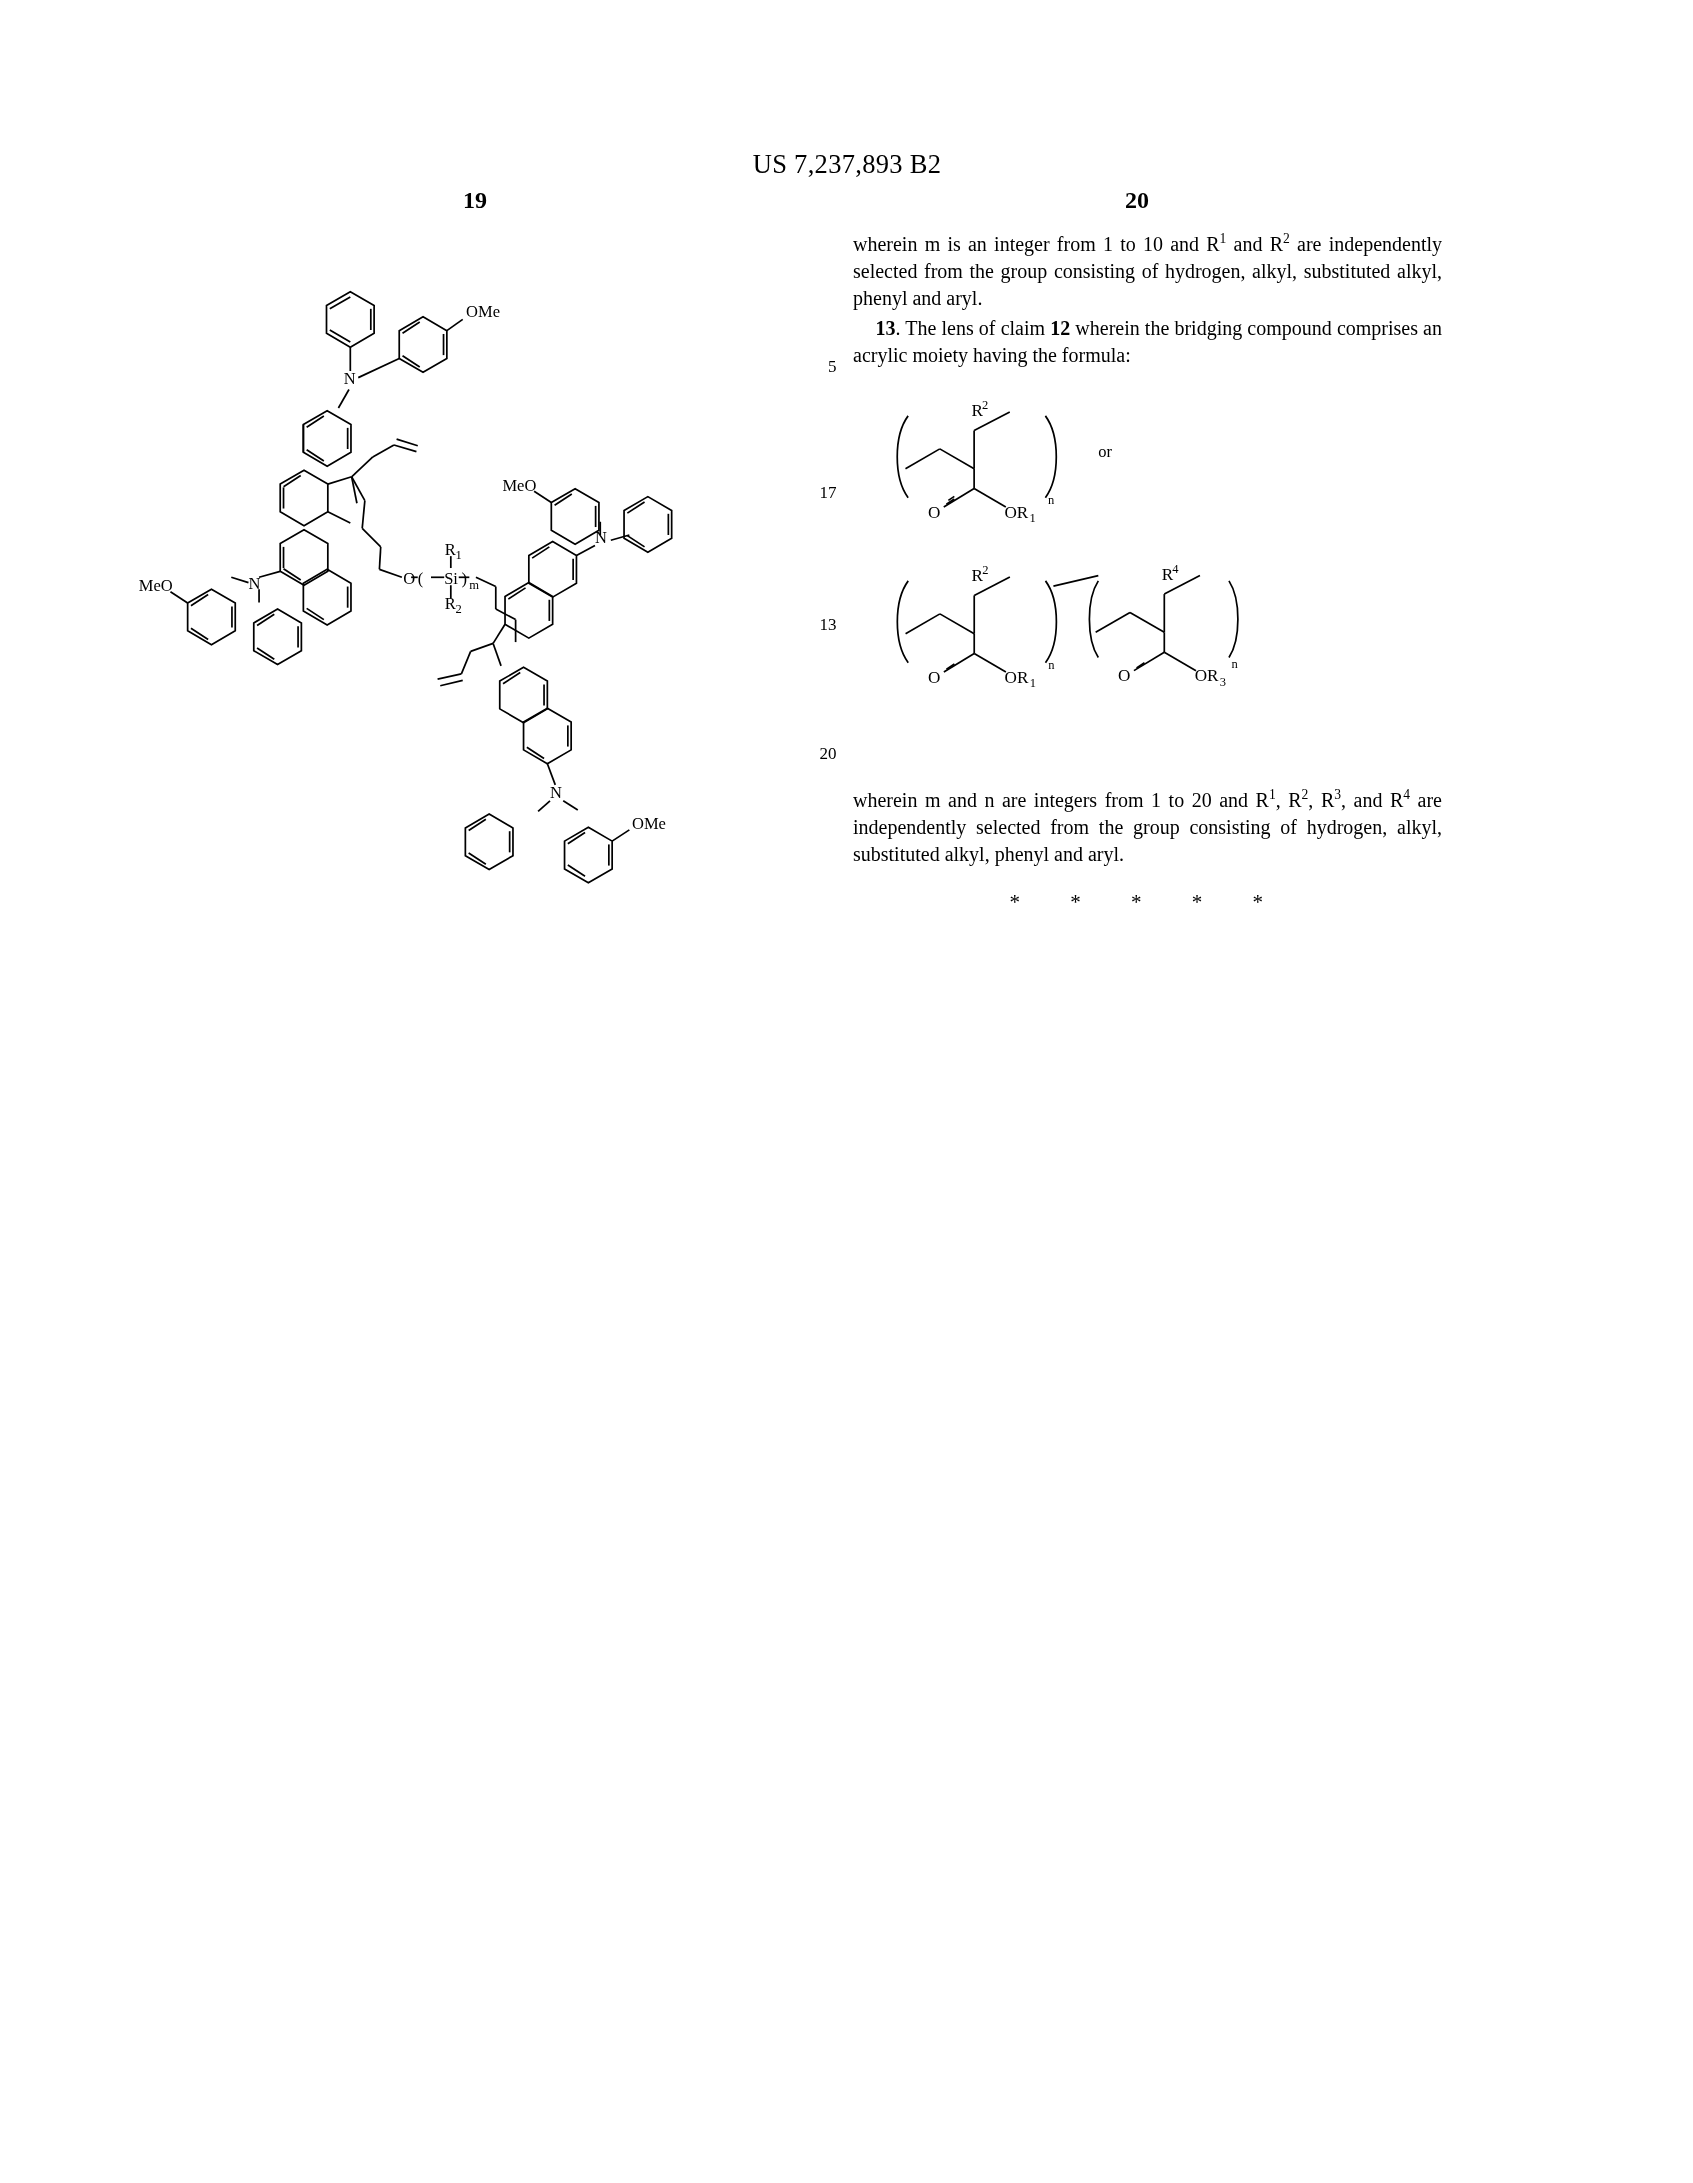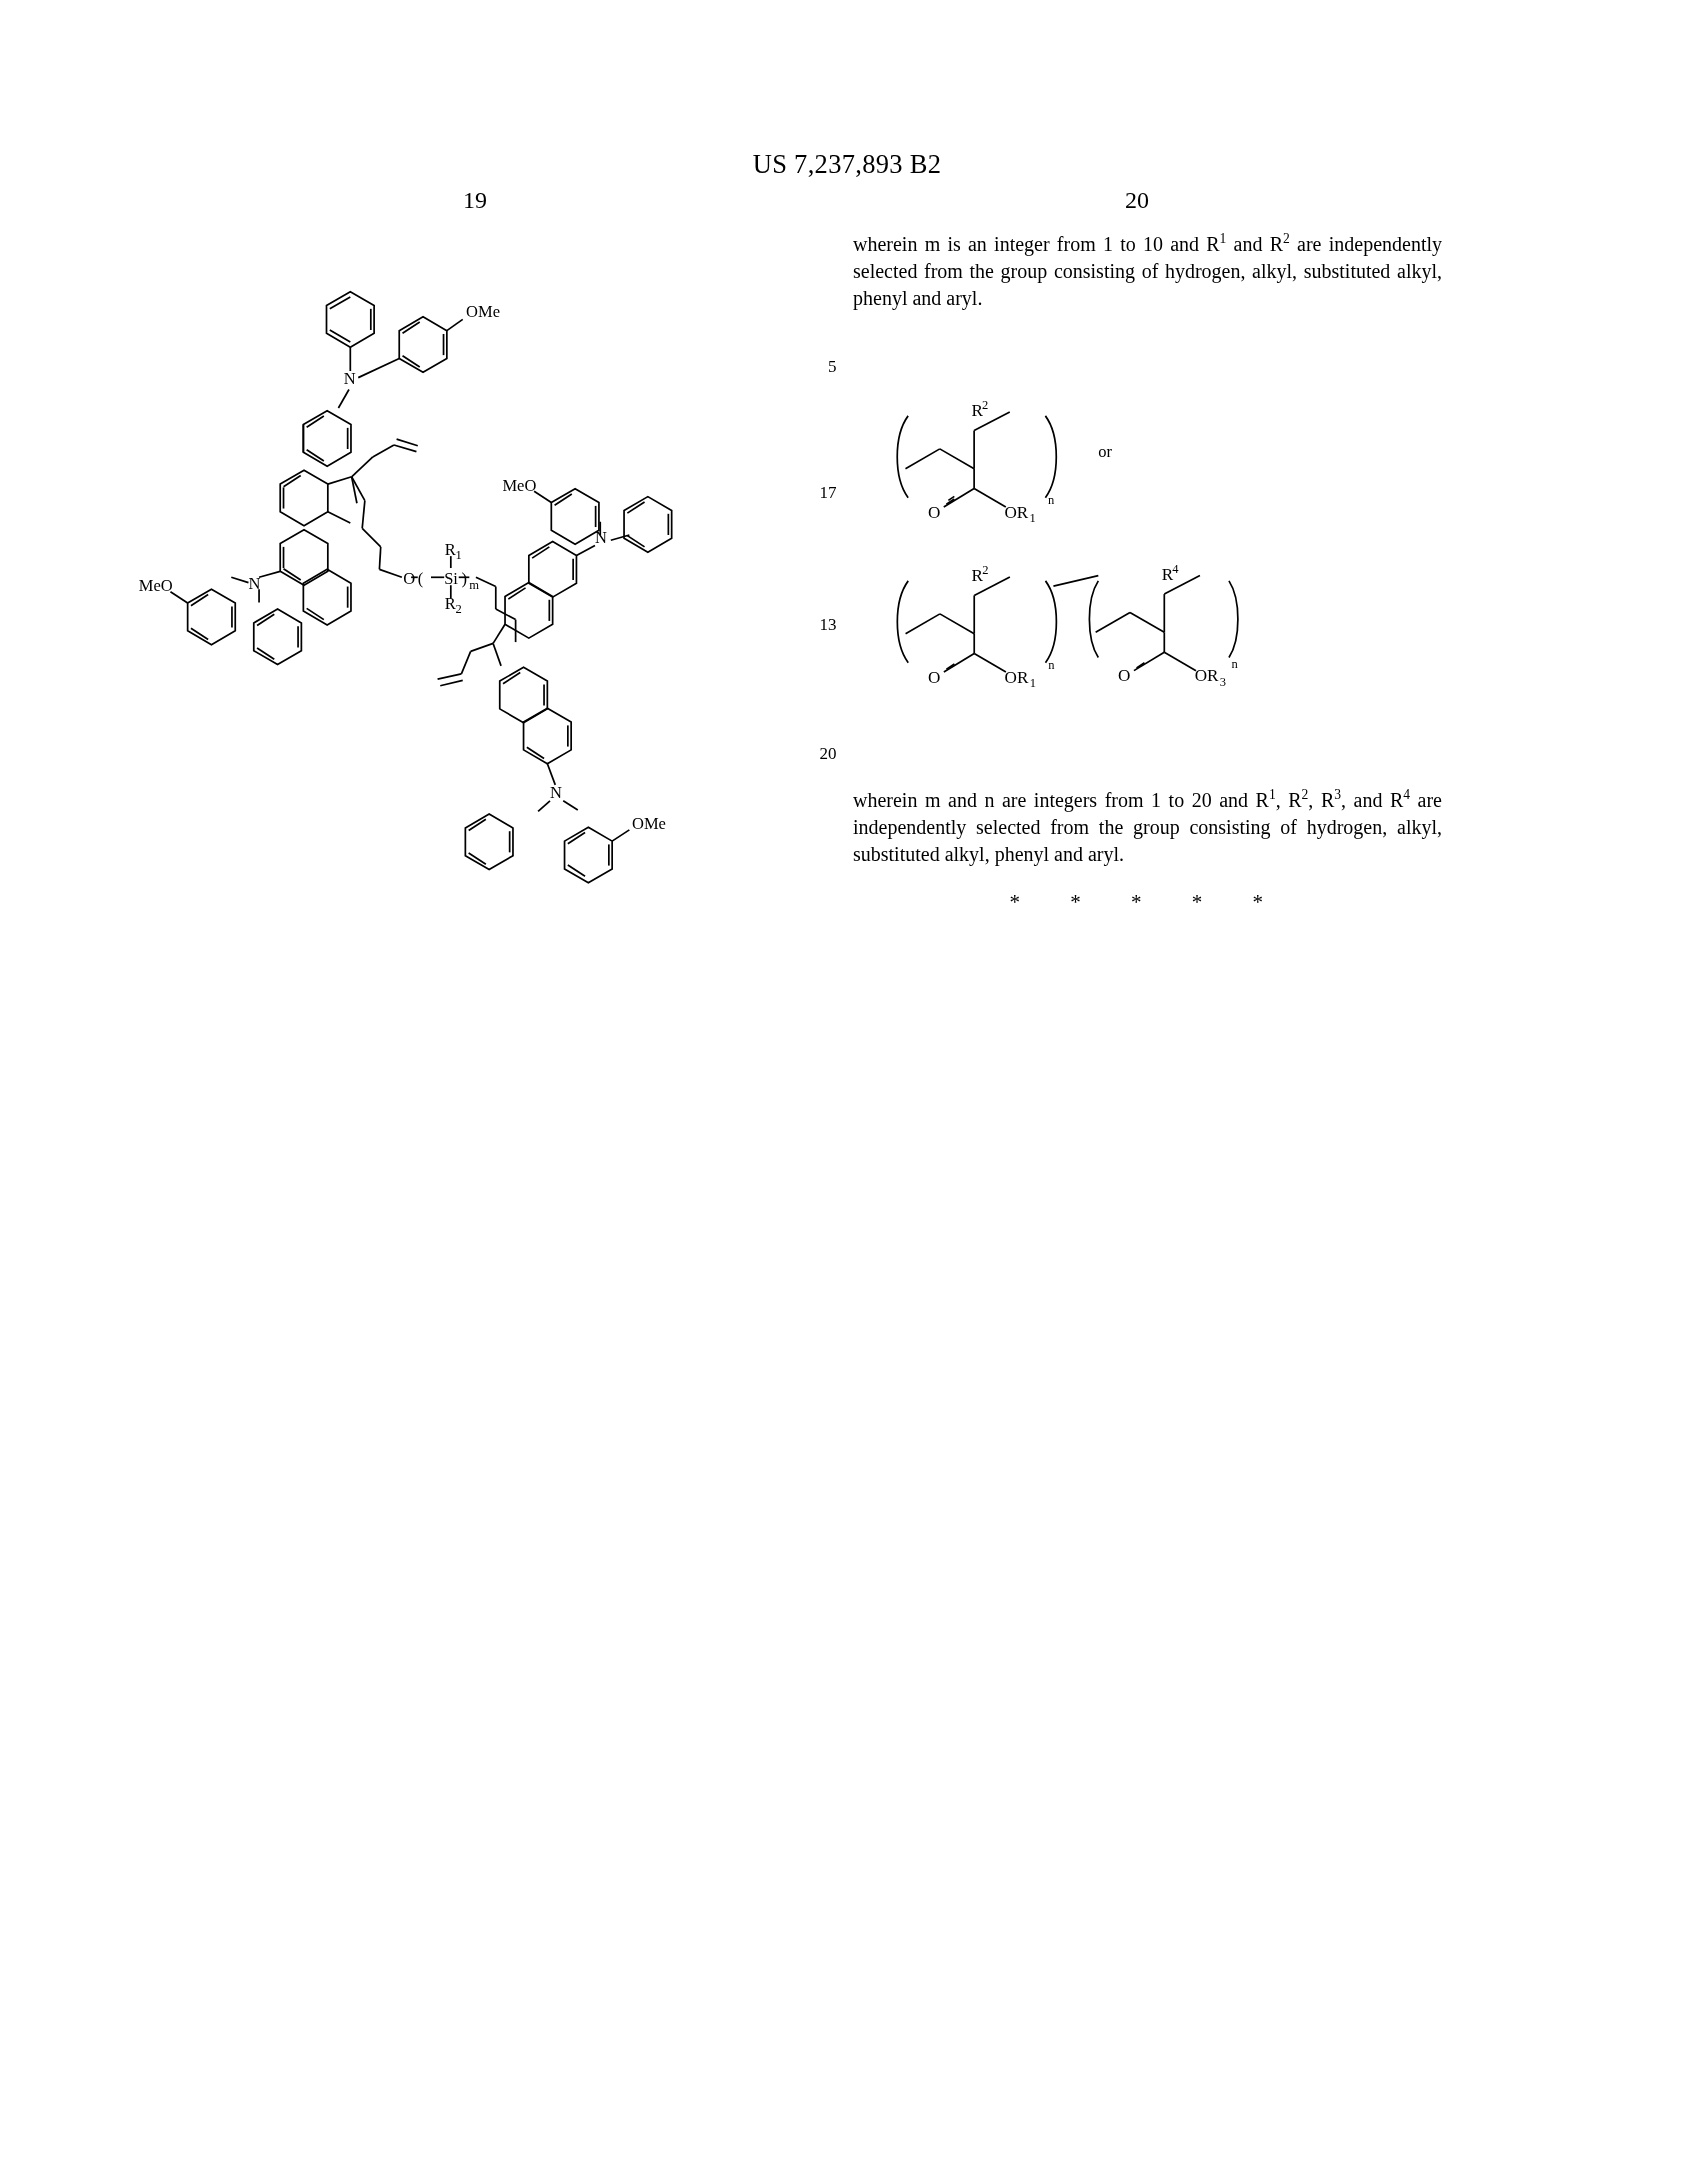--- a/index.html
+++ b/index.html
@@ -26,21 +26,21 @@
     top: 149px;
     left: 0;
     width: 1694px;
     text-align: center;
     font-size: 26.5px;
     letter-spacing: 0.3px;
   }
   .col-num {
     position: absolute;
     font-size: 24px;
-    font-weight: normal;
+    font-weight: bold;
   }
   .col-num.left { left: 463px; top: 187px; }
   .col-num.right { left: 1125px; top: 187px; }
 
   
   .text-col {
     position: absolute;
     left: 850px;
     top: 225px;
     width: 595px;
@@ -122,20 +122,21 @@
   <div class="col-num left">19</div>
   <div class="col-num right">20</div>
 
   <div class="line-num" style="left:810px; top:357px;">5</div>
   <div class="line-num" style="left:810px; top:483px;">17</div>
   <div class="line-num" style="left:810px; top:615px;">13</div>
   <div class="line-num" style="left:810px; top:744px;">20</div>
 
   <div class="text-col" style="top:228px;">
     <p><span>wherein m is an integer from 1 to 10 and R</span><sup>1</sup><span> and R</span><sup>2</sup><span> are independently selected from the group consisting of hydrogen, alkyl, substituted alkyl, phenyl and aryl.</span></p>
+    <p class="indent"><span class="bold">13</span><span>. The lens of claim </span><span class="bold">12</span><span> wherein the bridging compound comprises an acrylic moiety having the formula:</span></p>
   </div>
 
   <div class="text-col" style="top:784px;">
     <p><span>wherein m and n are integers from 1 to 20 and R</span><sup>1</sup><span>, R</span><sup>2</sup><span>, R</span><sup>3</sup><span>, and R</span><sup>4</sup><span> are independently selected from the group consisting of hydrogen, alkyl, substituted alkyl, phenyl and aryl.</span></p>
   </div>
 
   <div class="stars">* * * * *</div>
 
   <div class="fig-left">
     <svg width="648" height="629" viewBox="0 0 980 950">

